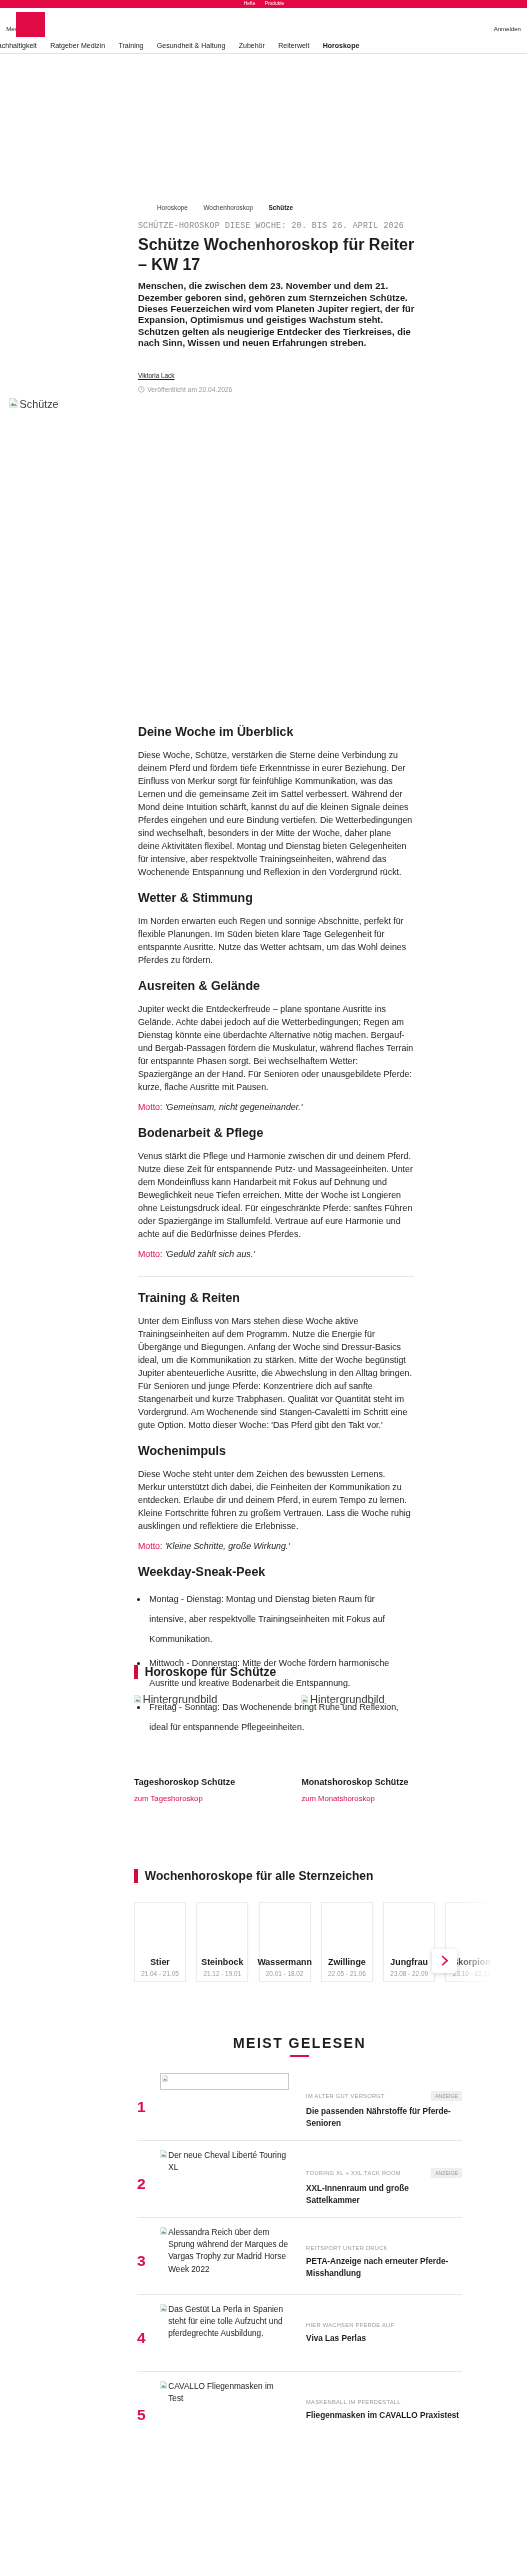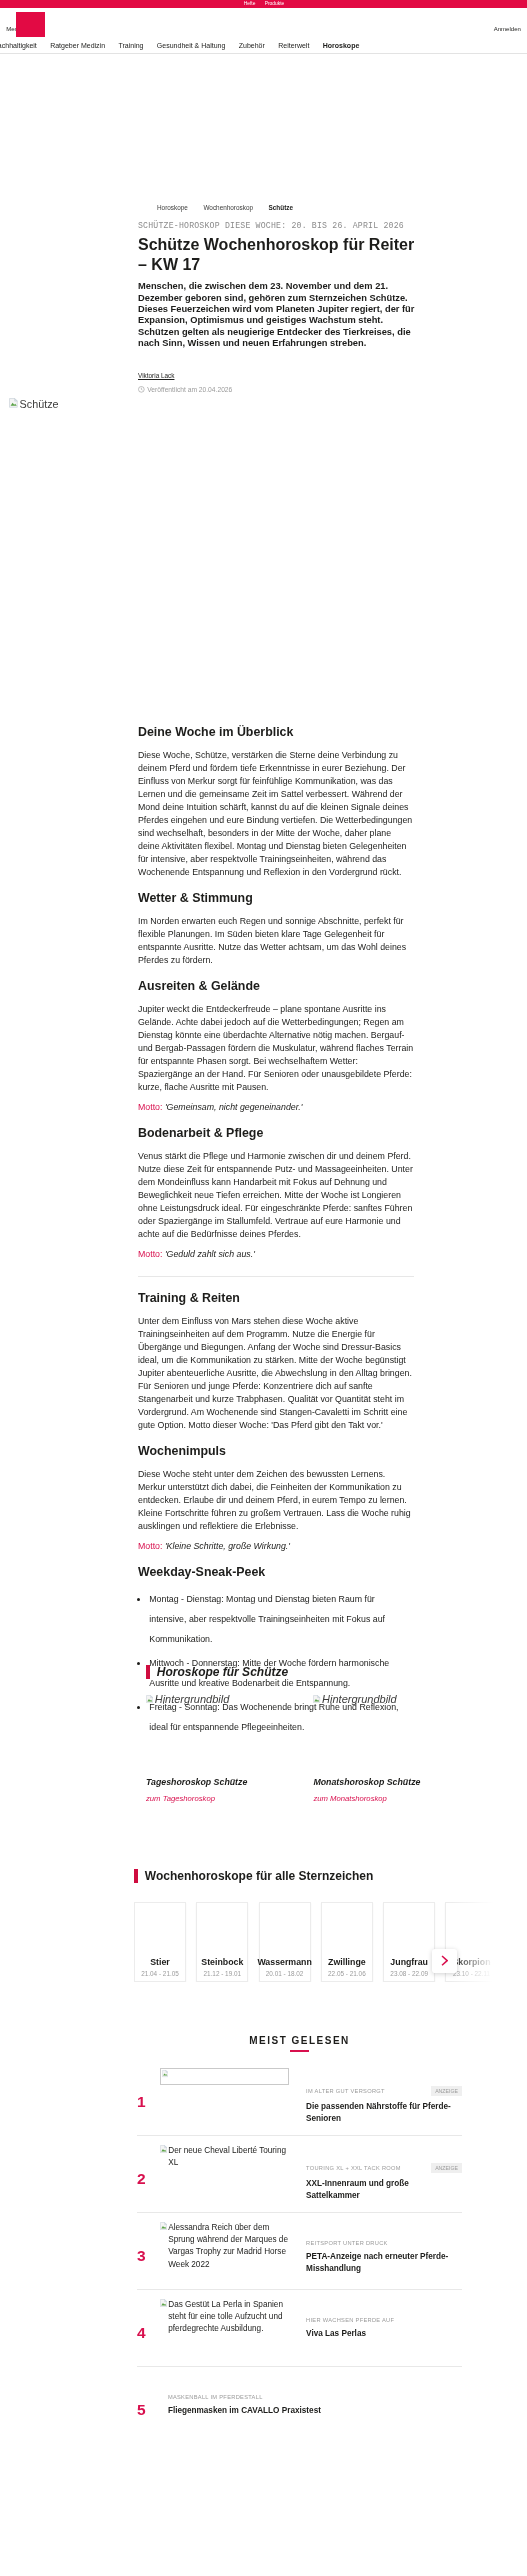--- a/index.html
+++ b/index.html
@@ -52,40 +52,40 @@
   .art-body hr{border:none;border-top:0.5px solid #e7e7e7;margin:14.4px 0;}
   .art-body ul{margin:0;padding-left:11.3px;}
   .art-body li{font-size:8.8px;line-height:20px;margin-bottom:4.1px;}
 
   
   .redbar-h{display:flex;align-items:center;gap:7.2px;}
   .redbar-h .bar{width:3.6px;height:14.4px;background:#cf0c3f;}
   .redbar-h .txt{font-size:12px;font-weight:bold;color:#1d1d1b;}
 
   
-  .related{position:absolute;left:146px;top:1665px;width:361px;font-style:italic;}
+  .related{position:absolute;left:134px;top:1665px;width:361px;}
   .rel-cols{display:flex;gap:12.4px;margin-top:13.4px;}
   .rel-col{width:155px;}
   .rel-col .alt{display:flex;gap:1.5px;font-size:11px;color:#3c3c3b;}
   .rel-col .imgspace{height:72px;}
   .rel-col .rtitle{font-size:8.8px;font-weight:bold;}
   .rel-col .rlink{display:inline-block;margin-top:7.2px;font-size:7.7px;color:#d8104e;}
 
   
   .zodiac{position:absolute;left:134px;top:1869px;width:394px;}
   .zcards{position:relative;display:flex;gap:10.3px;margin-top:19px;height:80px;overflow:hidden;}
   .zcard{flex:0 0 52px;width:52px;background:#fff;border:0.5px solid #ececec;box-shadow:0 0.5px 1.5px rgba(0,0,0,.06);display:flex;flex-direction:column;justify-content:flex-end;align-items:center;padding-bottom:4.1px;box-sizing:border-box;}
   .zname{font-size:8.8px;font-weight:bold;}
   .zdate{font-size:6.4px;color:#9b9b9b;margin-top:3.1px;}
   .zfade{position:absolute;right:0;top:0;width:77px;height:80px;background:linear-gradient(to right,rgba(255,255,255,0),#ffffff 55%);}
   .znext{position:absolute;left:298px;top:47px;width:25px;height:24px;background:#fff;border-radius:3.1px;box-shadow:0 1px 5.2px rgba(0,0,0,.18);display:flex;align-items:center;justify-content:center;}
 
   
   .mostread{position:absolute;left:137px;top:2035px;width:325px;}
-  .mr-head{text-align:center;font-size:10px;font-weight:bold;letter-spacing:1.5px;}
+  .mr-head{text-align:center;font-size:14px;font-weight:bold;letter-spacing:1.5px;}
   .mr-underline{width:18.5px;height:1.5px;background:#d8104e;margin:4.1px auto 7.2px;}
   .mr-item{display:flex;padding:8.8px 0;border-bottom:0.5px solid #e8e8e8;min-height:77px;box-sizing:border-box;}
   .mr-item:last-child{border-bottom:none;}
   .mr-num{flex:0 0 14.4px;font-size:15.5px;line-height:16.5px;font-weight:bold;color:#d8104e;padding-top:26px;}
   .mr-thumb{flex:0 0 130px;margin-left:8.2px;font-size:8.2px;line-height:12.4px;color:#1d1d1b;}
   .mr-thumb .alt{display:flex;gap:1.5px;align-items:flex-start;}
   .mr-emptybox{width:129px;height:17.5px;border:0.5px solid #c9c9c9;box-sizing:border-box;padding:1px;}
   .mr-text{flex:1;margin-left:9.3px;padding:18.5px 0 0 7.2px;}
   .mr-krow{display:flex;justify-content:space-between;align-items:center;}
   .mr-kicker{font-size:5.7px;color:#9b9b9b;letter-spacing:0.3px;}
@@ -353,20 +353,32 @@
       <div class="mr-text">
         <div class="mr-krow">
           <span class="mr-kicker">HIER WACHSEN PFERDE AUF</span>
         </div>
         <div class="mr-title">Viva Las Perlas</div>
       </div>
     </div>
 
     <div class="mr-item">
       <div class="mr-num">5</div>
+      <div class="mr-thumb">
+        <div class="alt">
+          <span class="bimg">
+            <svg width="7.2" height="8.2" viewBox="0 0 17 19">
+                <path d="M1 1h10l5 5v12H1z" fill="#f4f4f4" stroke="#b9c4cf" stroke-width="1"></path>
+                <path d="M11 1l5 5h-5z" fill="#dfe7ee" stroke="#b9c4cf" stroke-width="1"></path>
+                <path d="M3 15l4-6 3 4 2-2 3 4z" fill="#5aa247"></path>
+              </svg>
+          </span>
+          <span>CAVALLO Fliegenmasken im Test</span>
+        </div>
+      </div>
       <div class="mr-text">
         <div class="mr-krow">
           <span class="mr-kicker">MASKENBALL IM PFERDESTALL</span>
         </div>
         <div class="mr-title">Fliegenmasken im CAVALLO Praxistest</div>
       </div>
     </div>
   </div>
 
 </div>

